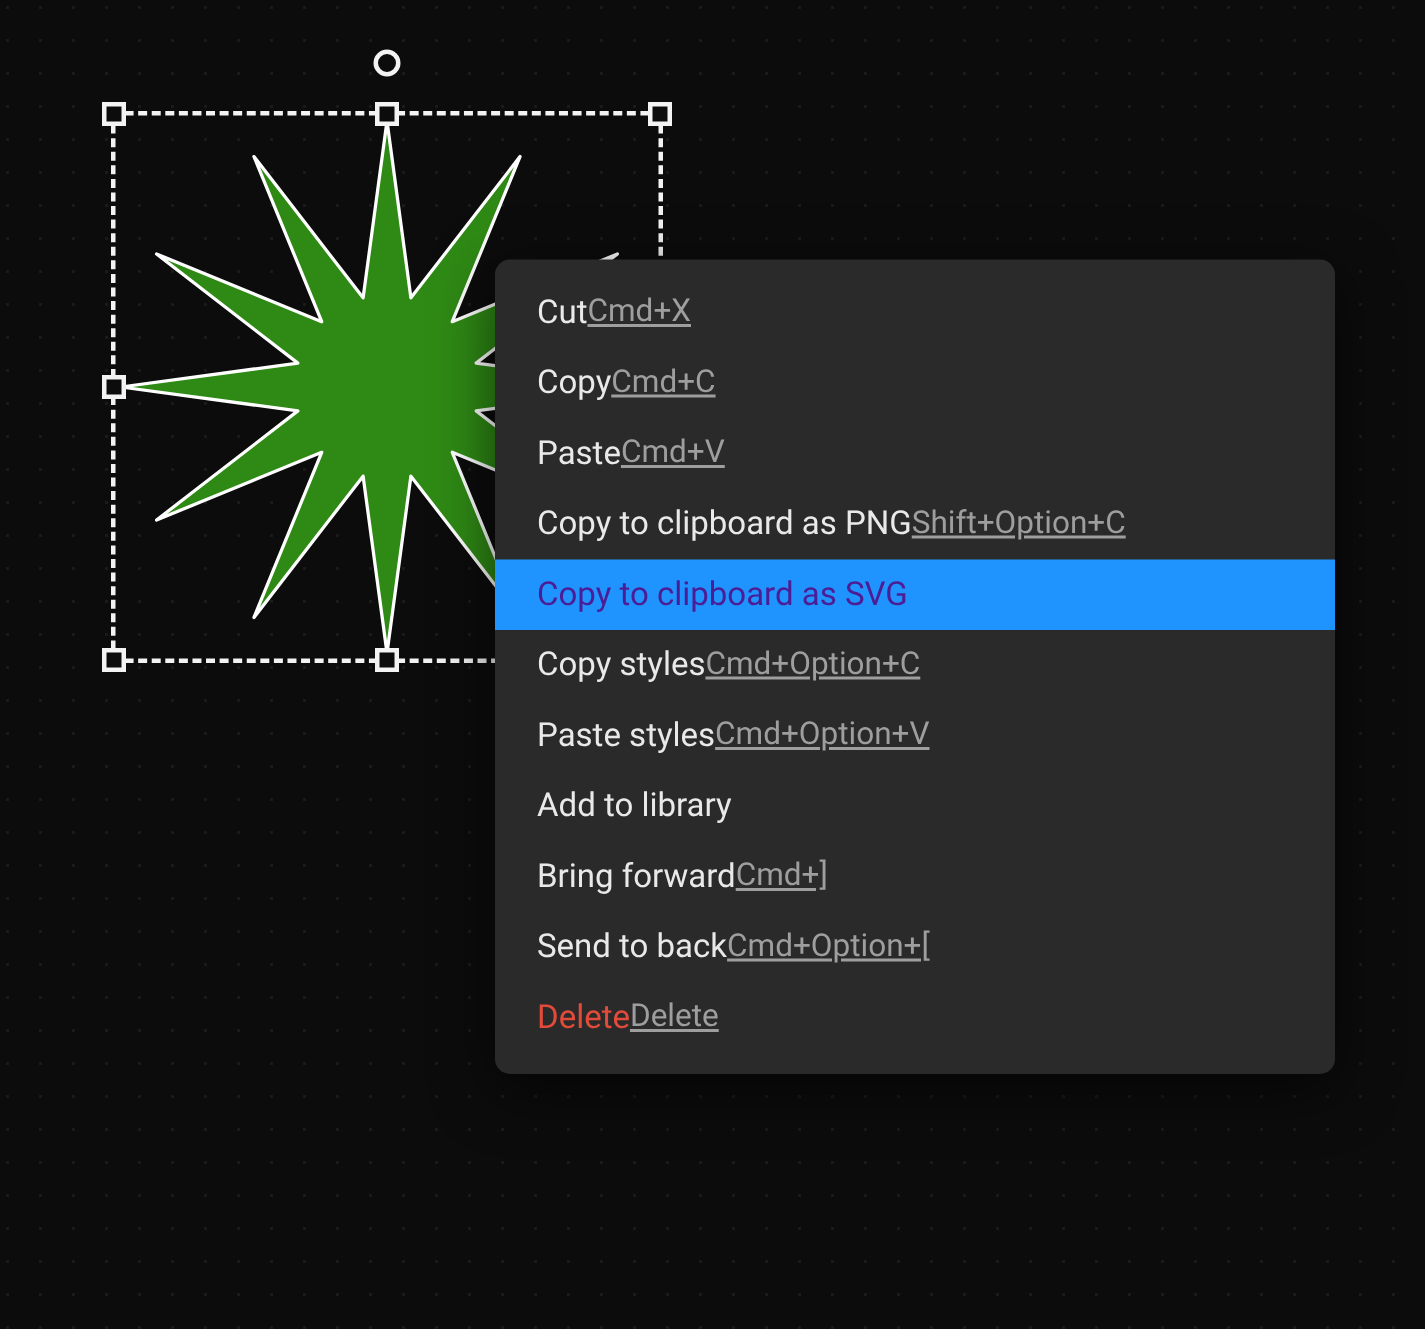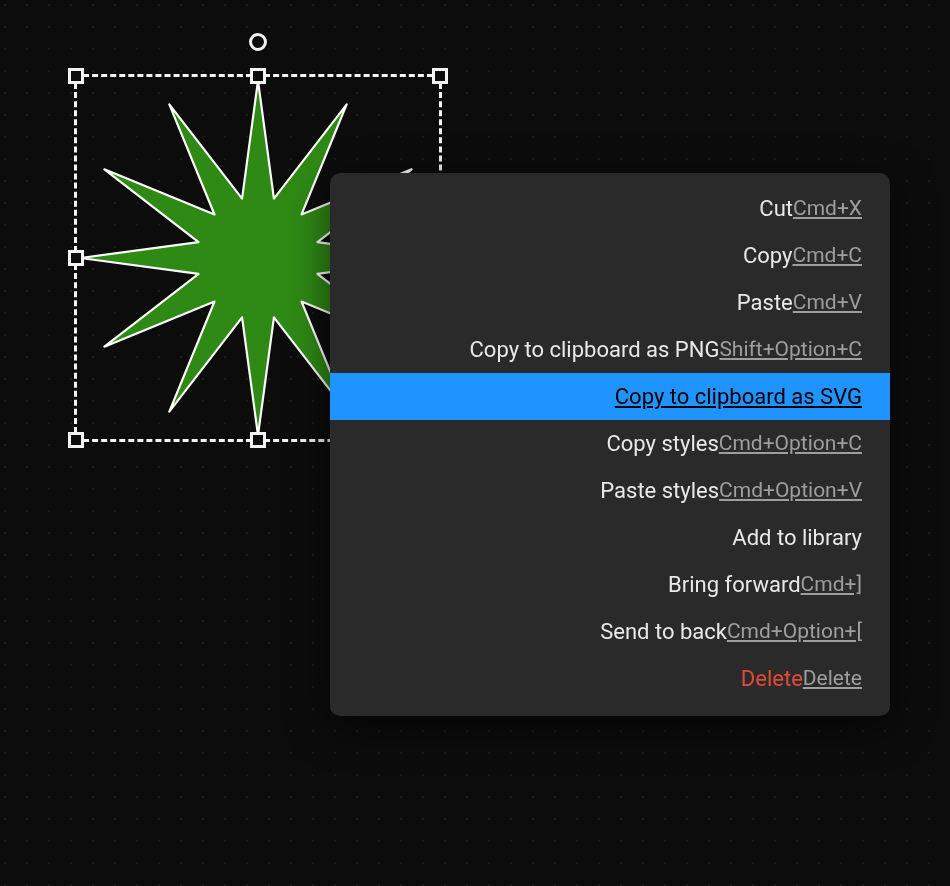--- a/index.html
+++ b/index.html
@@ -63,35 +63,35 @@
     left: 330px; top: 173px;
     width: 560px;
     background: #2a2a2a;
     border-radius: 10px;
     padding: 12px 0 14px 0;
     box-shadow: 0 10px 40px rgba(0,0,0,0.6);
   }
   .menu-item {
     display: flex;
     align-items: center;
-    justify-content: flex-end;
+    justify-content: flex-start;
     padding: 0 28px;
     height: 47px;
     font-size: 22px;
     line-height: 1;
     cursor: default;
     color: #e9e9e9;
   }
   .menu-item .shortcut {
     color: #9e9e9e;
     font-size: 21px;
     text-decoration: underline;
   }
   .menu-item.highlight { background: #1f94ff; }
-  .menu-item.highlight .label { color: #000000; text-decoration: underline; }
+  .menu-item.highlight .label { color: #4c1d95; }
   .menu-item.highlight .shortcut { color: #000; }
   .menu-item.danger .label { color: #e24b3a; }
 </style>
 </head>
 <body>
 
 <div class="canvas-bg"></div>
 
 <div class="selection">
   <div class="shape-wrap">

